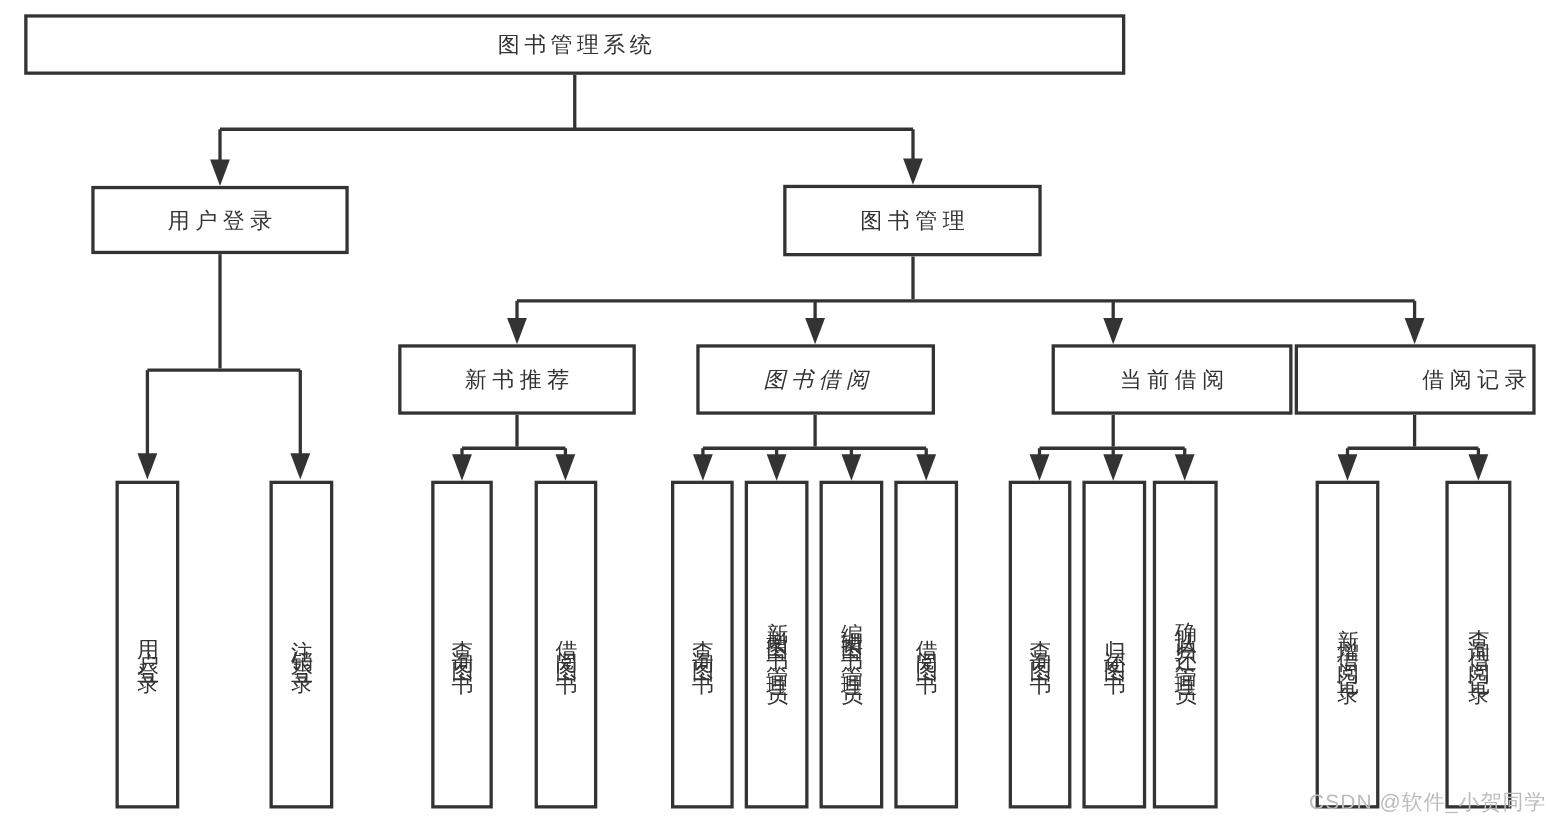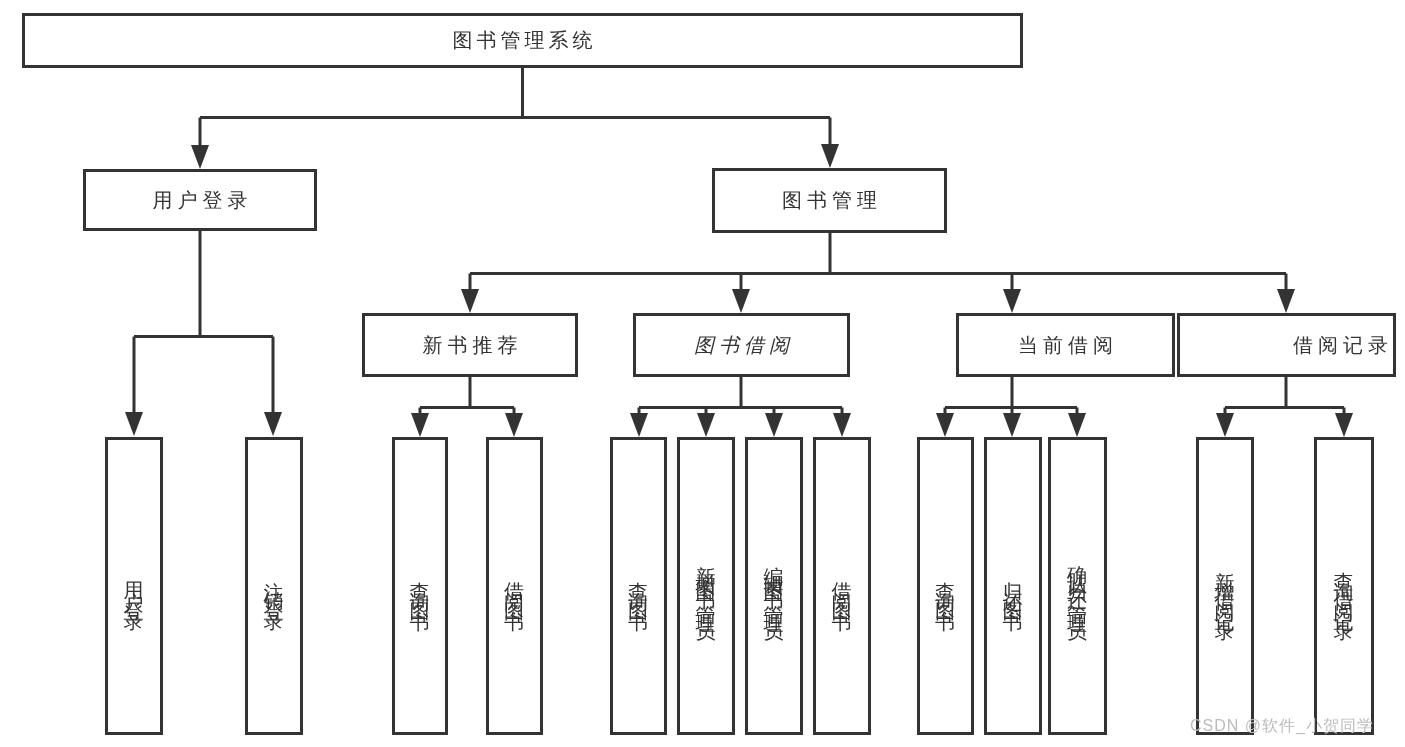--- a/index.html
+++ b/index.html
@@ -59,21 +59,21 @@
     line-height: 1;
     color: #333333;
     letter-spacing: 10px;
     white-space: nowrap;
   }
   .vbox.long .lbl { letter-spacing: 8px; }
   #watermark {
     position: absolute;
     left: 1190px;
     top: 716px;
-    font-size: 16px;
+    font-size: 19px;
     color: #bcbcbc;
     letter-spacing: 1px;
     white-space: nowrap;
     z-index: 3;
   }
 </style>
 </head>
 <body>
 
 <div id="stage">

